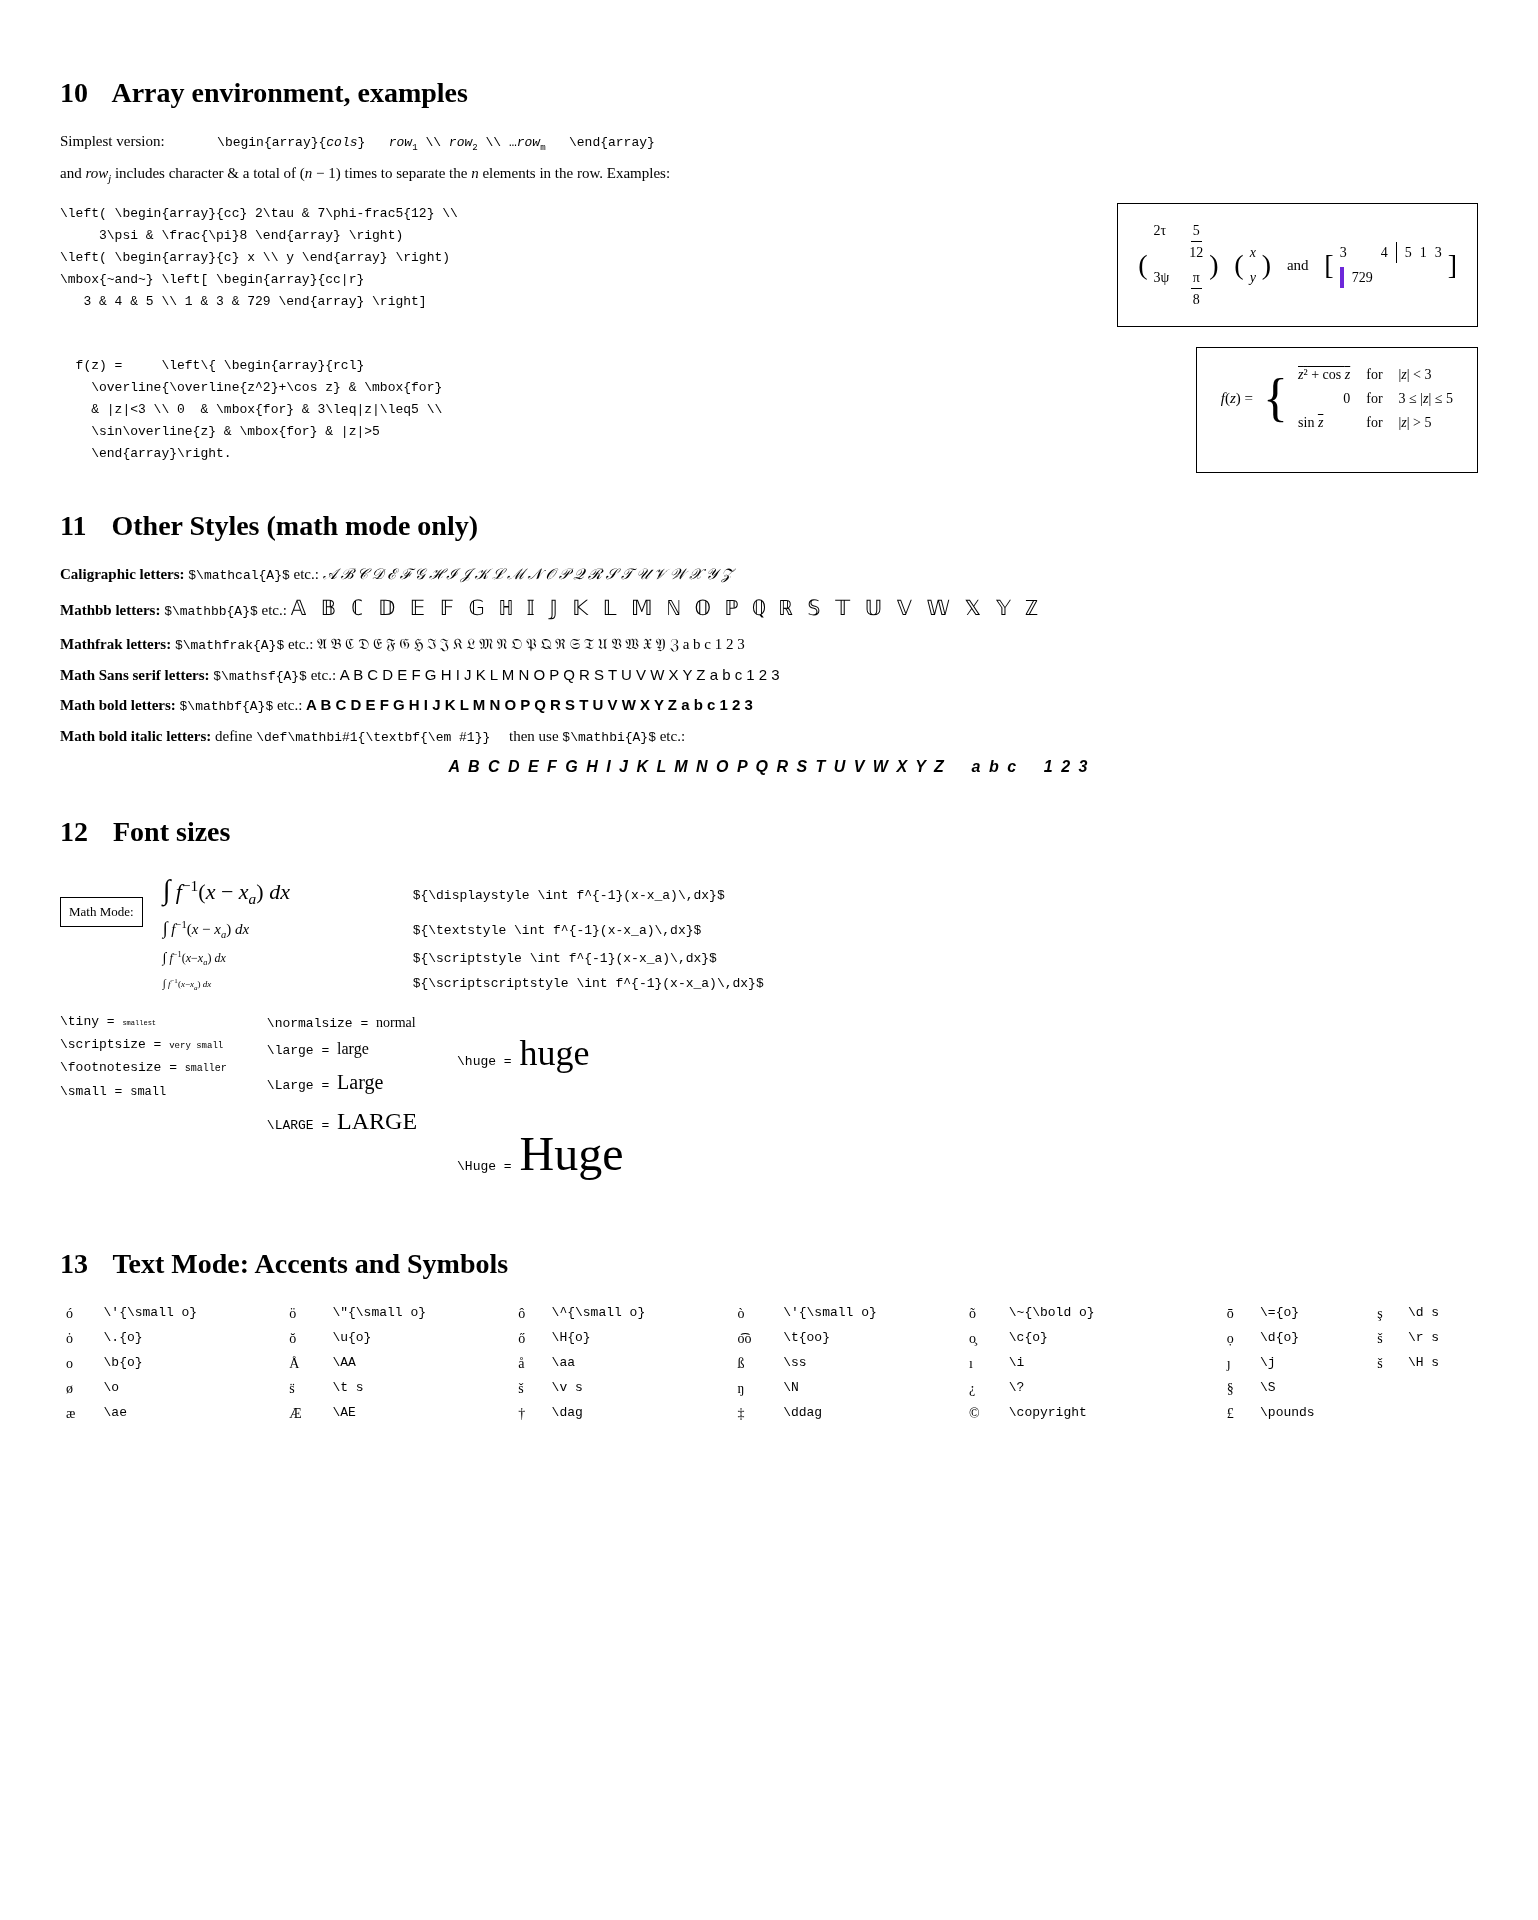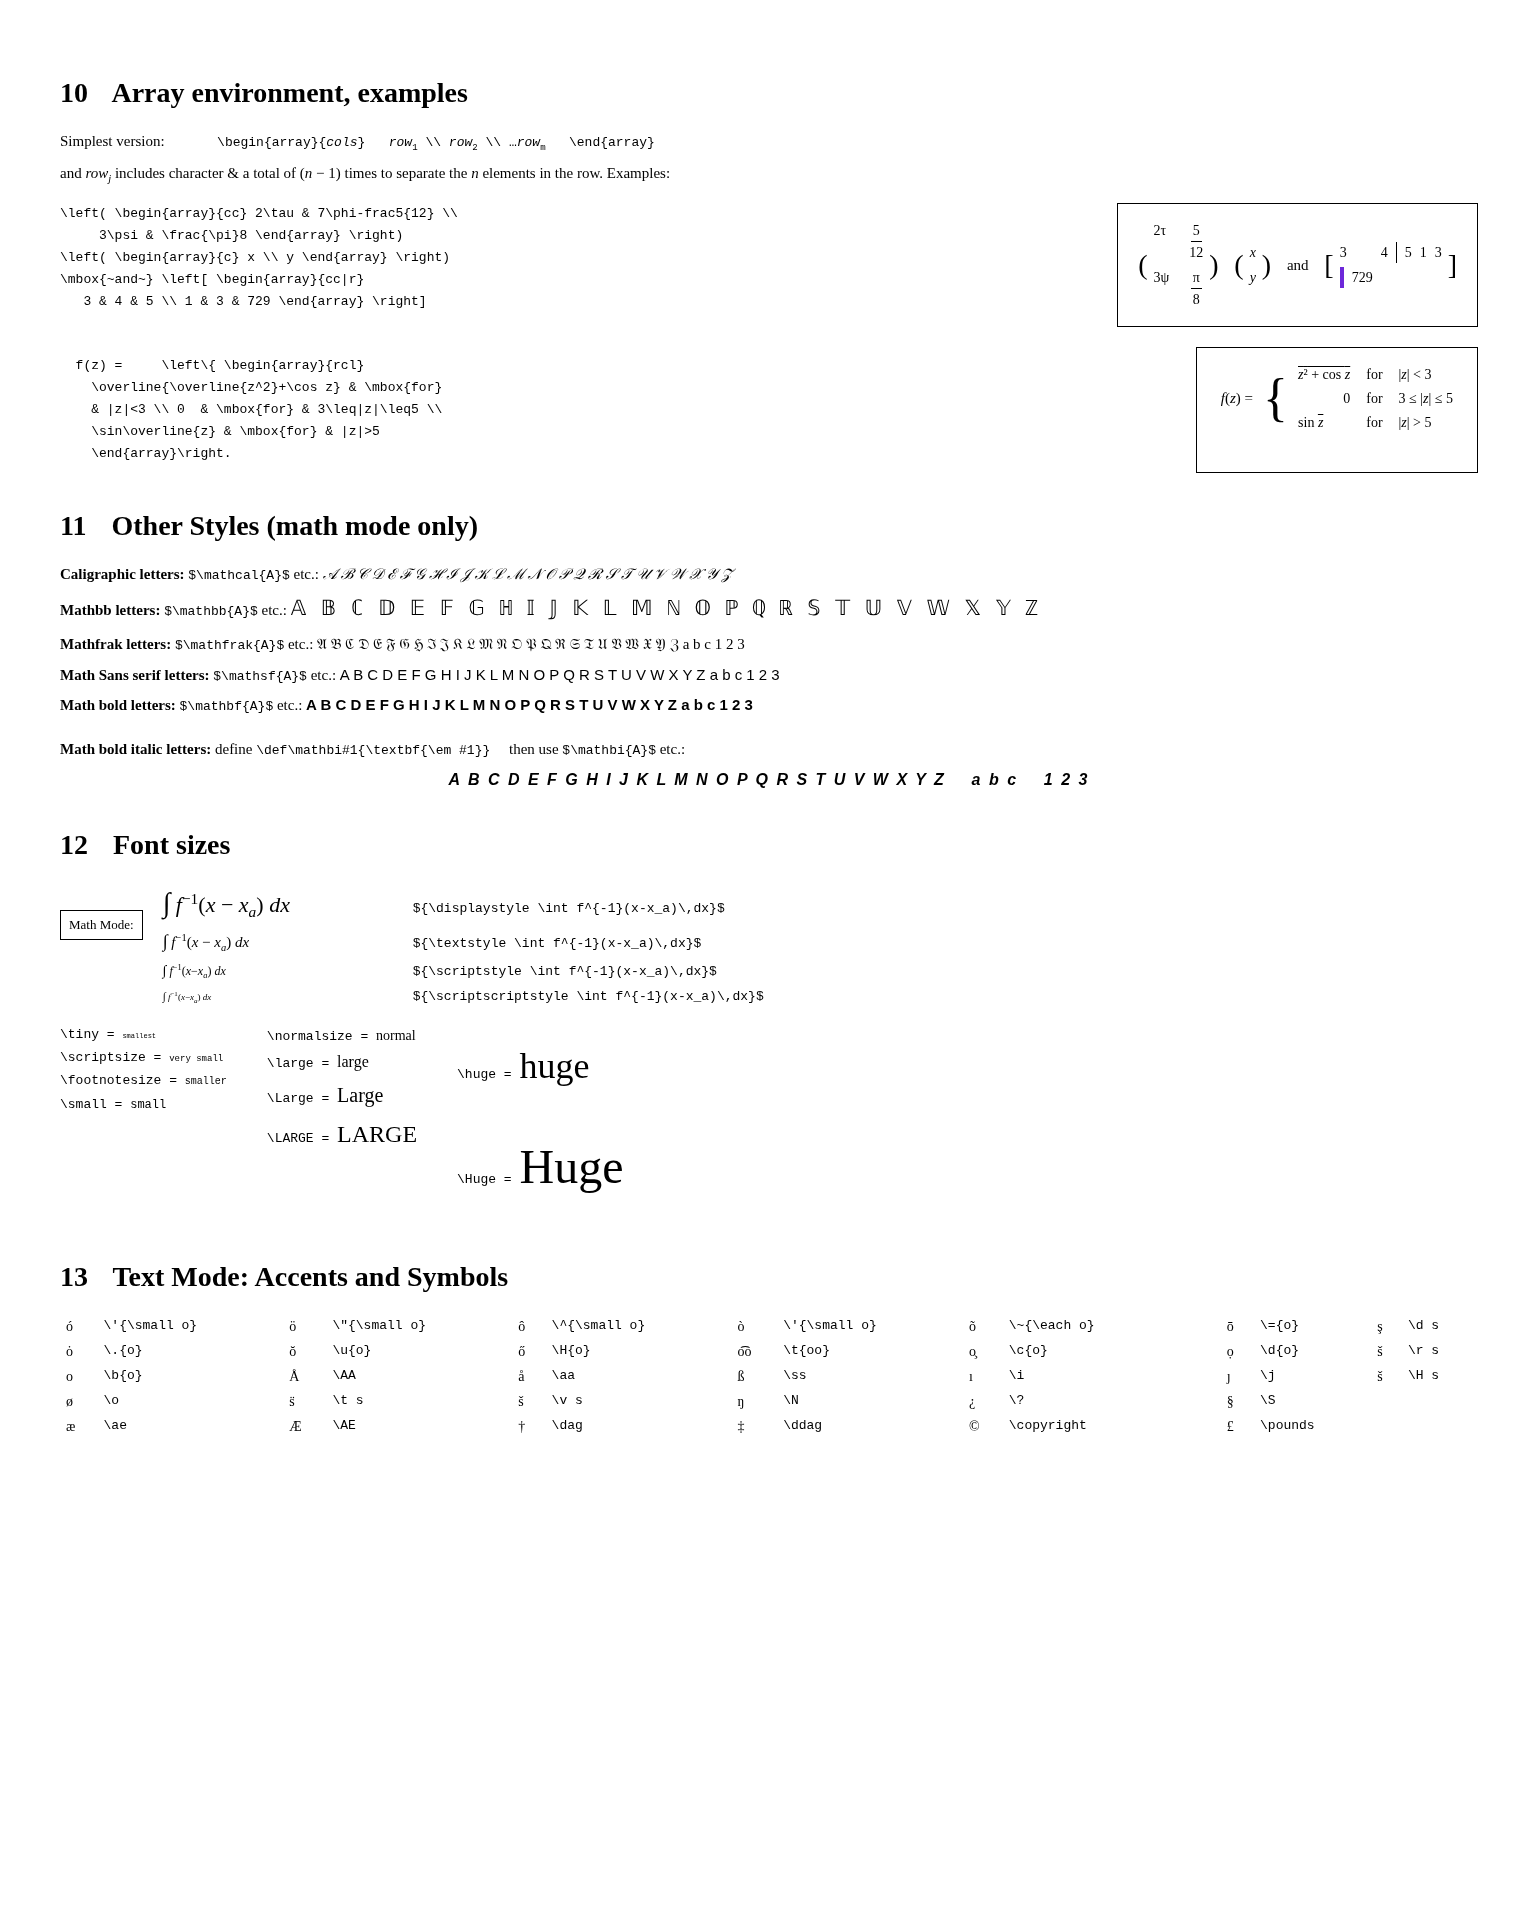--- a/index.html
+++ b/index.html
@@ -221,21 +221,21 @@
     <span style="font-size:15px;">𝔄 𝔅 ℭ 𝔇 𝔈 𝔉 𝔊 ℌ ℑ 𝔍 𝔎 𝔏 𝔐 𝔑 𝔒 𝔓 𝔔 ℜ 𝔖 𝔗 𝔘 𝔙 𝔚 𝔛 𝔜 ℨ a b c 1 2 3</span>
   </p>
   <p style="margin-top:8px;">
     <strong>Math Sans serif letters:</strong> <span class="mono">$\mathsf{A}$</span> etc.:
     <span style="font-family:Arial,Helvetica,sans-serif;font-size:15px;">A B C D E F G H I J K L M N O P Q R S T U V W X Y Z a b c 1 2 3</span>
   </p>
   <p style="margin-top:8px;">
     <strong>Math bold letters:</strong> <span class="mono">$\mathbf{A}$</span> etc.:
     <strong><span style="font-family:Arial,sans-serif;font-size:15px;">A B C D E F G H I J K L M N O P Q R S T U V W X Y Z a b c 1 2 3</span></strong>
   </p>
-  <p style="margin-top:21px;">
+  <p style="margin-top:8px;">
     <strong>Math bold italic letters:</strong> define <span class="mono">\def\mathbi#1{\textbf{\em #1}}</span> &nbsp;&nbsp;&nbsp; then use <span class="mono">$\mathbi{A}$</span> etc.:
   </p>
   <p style="text-align:center;margin-top:4px;">
     <strong><em><span style="font-family:Arial,sans-serif;font-size:16px;letter-spacing:2px;">A B C D E F G H I J K L M N O P Q R S T U V W X Y Z &nbsp;&nbsp; a b c &nbsp;&nbsp; 1 2 3</span></em></strong>
   </p>
 </div>
 
 <div style="margin-top:20px;">
   <h2 class="section-title">
     <span class="section-number">12</span>
@@ -315,21 +315,21 @@
       <tr>
         <td>ó</td>
         <td class="mono">\'{\small o}</td>
         <td>ö</td>
         <td class="mono">\"{\small o}</td>
         <td>ô</td>
         <td class="mono">\^{\small o}</td>
         <td>ò</td>
         <td class="mono">\'{\small o}</td>
         <td>õ</td>
-        <td class="mono">\~{\each o}</td>
+        <td class="mono">\~{\bold o}</td>
         <td>&nbsp;&nbsp;&nbsp;&nbsp;</td>
         <td>ō</td>
         <td class="mono">\={o}</td>
         <td>ş</td>
         <td class="mono">\d s</td>
       </tr>
 
       <tr>
         <td>ȯ</td>
         <td class="mono">\.{o}</td>

